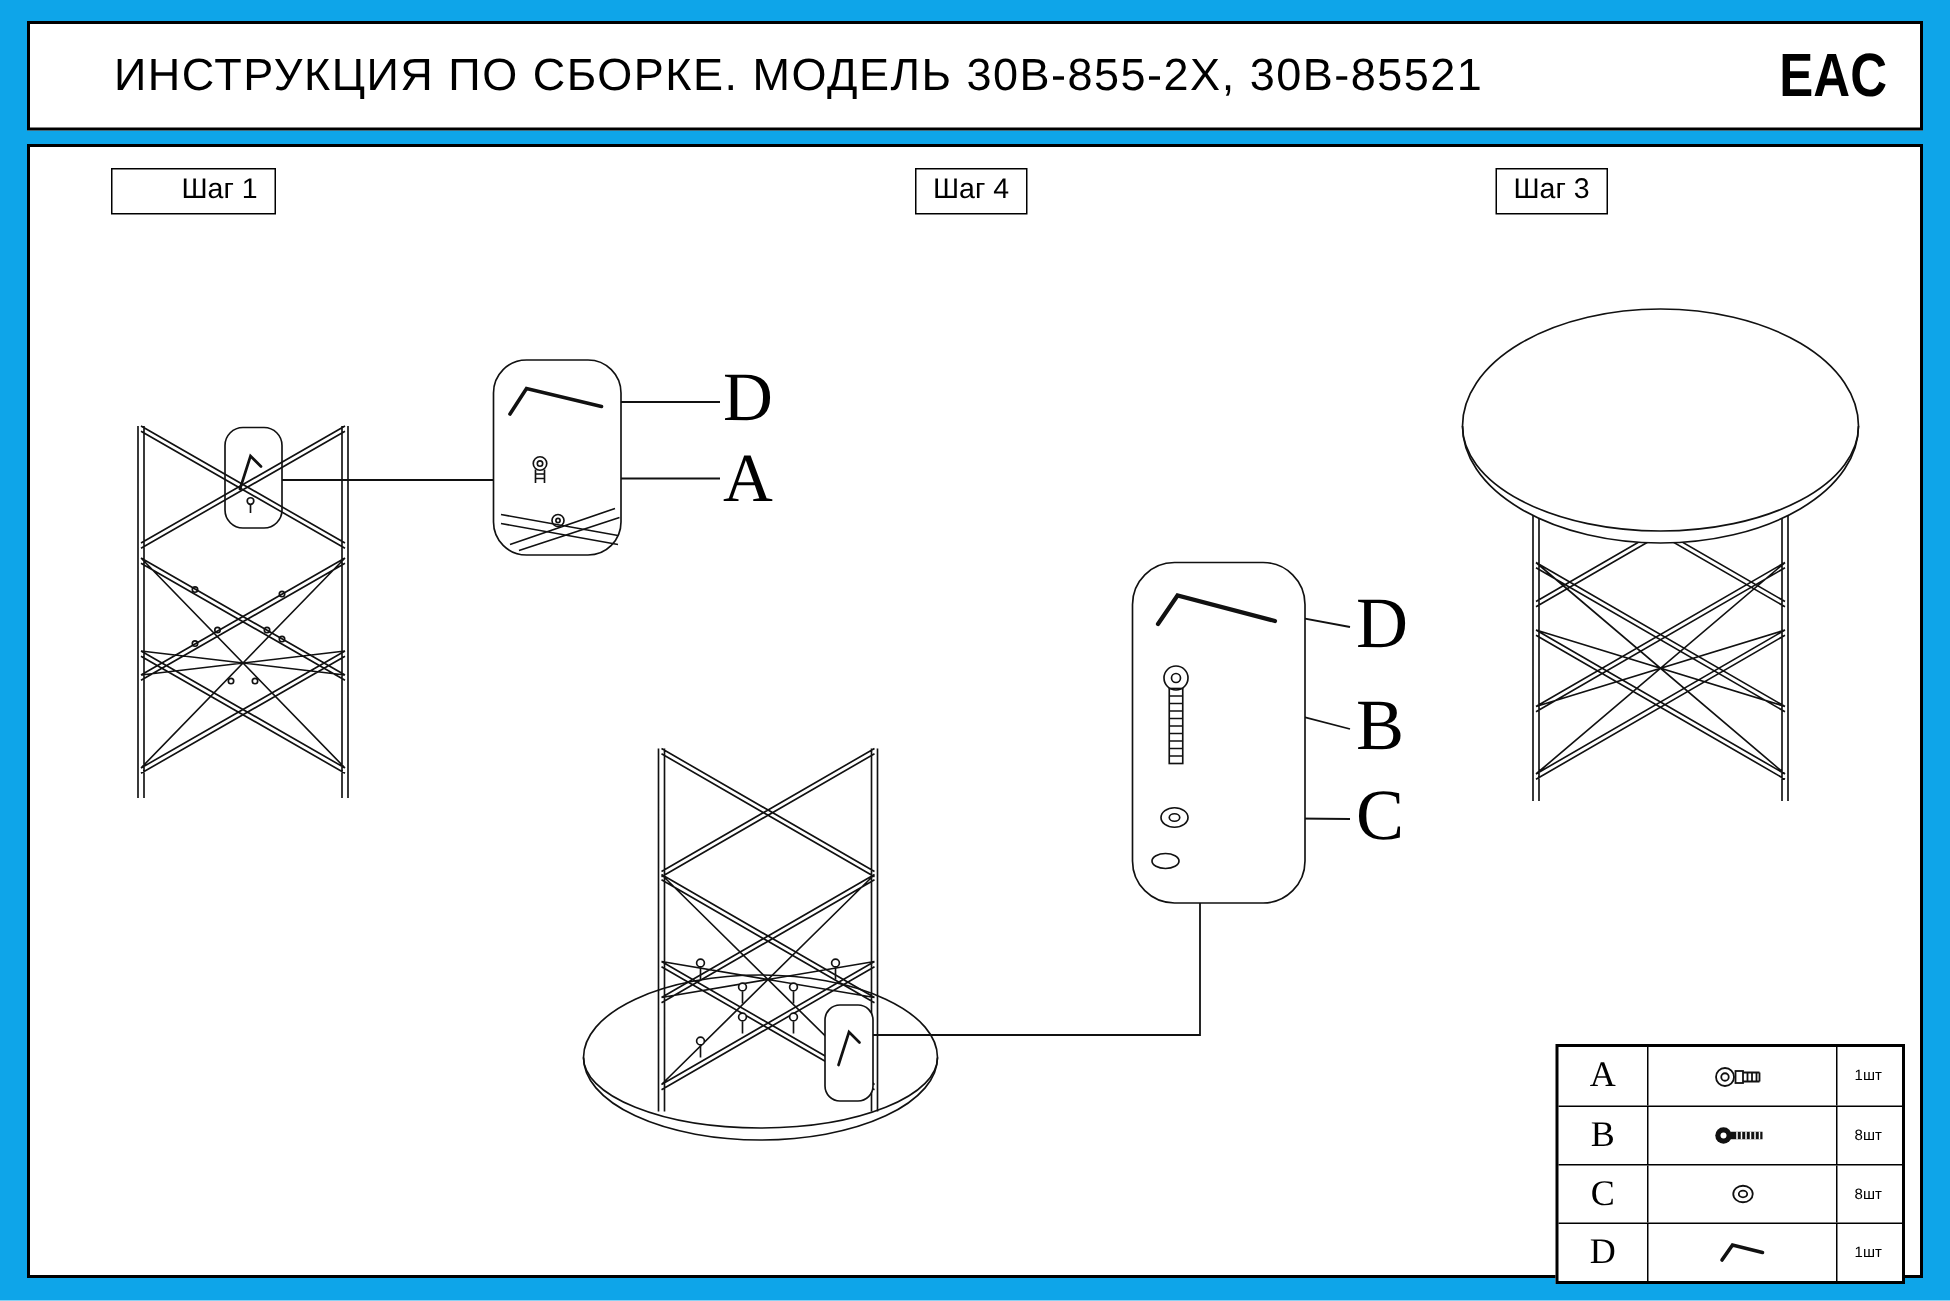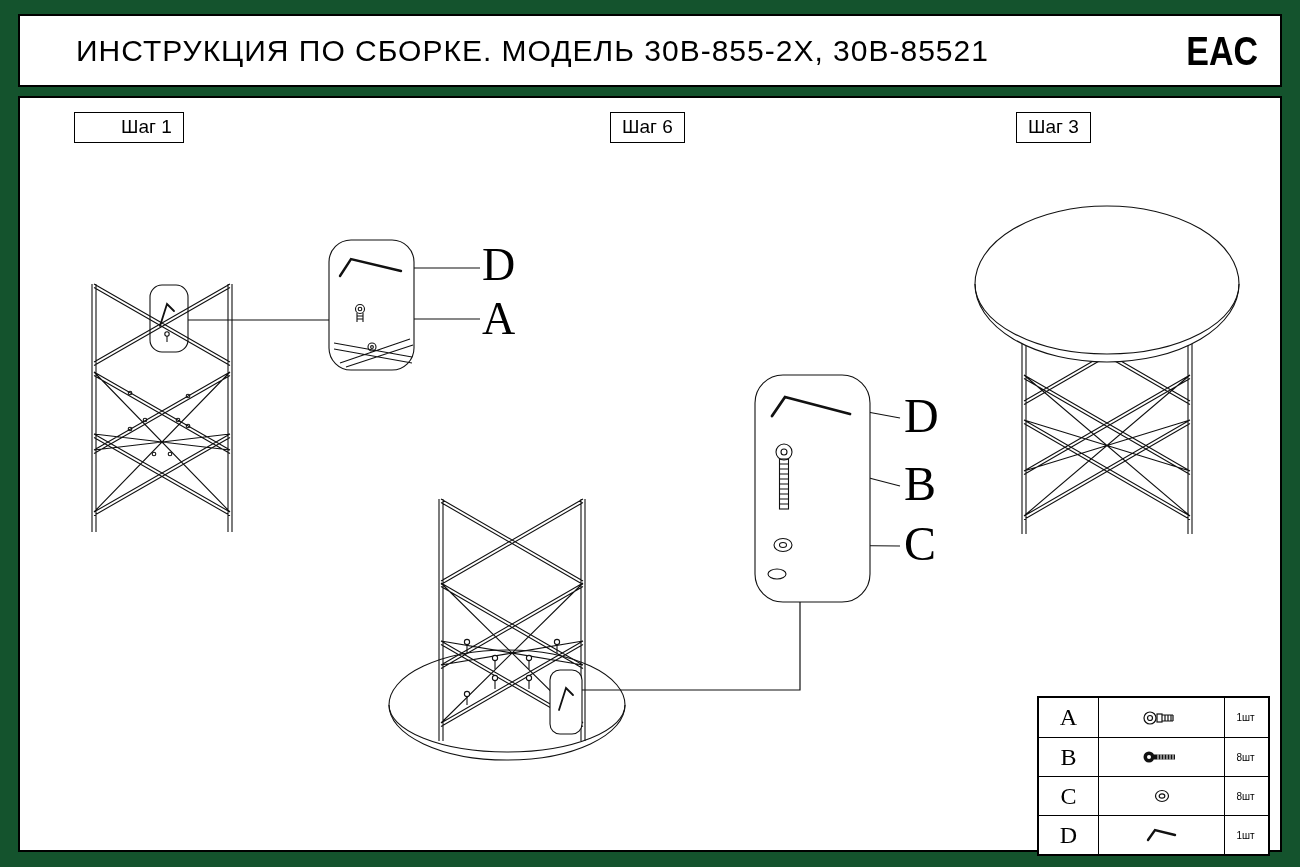--- a/index.html
+++ b/index.html
@@ -2,21 +2,21 @@
 <html><head>
 <meta charset="utf-8">
 <style>
   * { margin:0; padding:0; box-sizing:border-box; }
   html,body { background:#fff; }
   body {
     width:1300px; height:867px;
     font-family:"Liberation Sans", sans-serif;
     color:#000; position:relative; overflow:hidden;
   }
-  .page { position:absolute; left:0; top:0; width:1300px; height:867px; background:#14532d; }
+  .page { position:absolute; left:0; top:0; width:1300px; height:867px; background:#0ea5e9; }
 
   .header-box {
     position:absolute; left:18px; top:14px; width:1264px; height:73px;
     border:2px solid #000; background:#fff;
     display:flex; align-items:center;
   }
   .title {
     margin-left:56px; font-size:30px; letter-spacing:1px; white-space:nowrap;
   }
   .eac {
@@ -30,21 +30,21 @@
     border:2px solid #000; background:#fff;
   }
   .drawing { position:absolute; left:0; top:0; }
 
   .step-label {
     position:absolute; border:1.5px solid #000; background:#fff;
     font-size:19px; padding:2px 11px; line-height:1.3; z-index:3;
   }
   .step-1 { left:54px;  top:14px;padding-left:46px; }
   .step-2 { left:590px; top:14px; }
-  .step-3 { left:977px; top:14px;margin-left:19px; }
+  .step-3 { left:977px; top:14px; }
 
   .callout-letter {
     position:absolute; font-family:"Liberation Serif", serif;
     font-size:46px; line-height:1; z-index:3;
   }
   .ltr-d1 { left:462px; top:144px; }
   .ltr-a1 { left:462px; top:198px; }
   .ltr-d2 { left:884px; top:294px; font-size:48px; }
   .ltr-b2 { left:884px; top:362px; font-size:48px; }
   .ltr-c2 { left:884px; top:422px; font-size:48px; }
@@ -68,21 +68,21 @@
 <div class="page">
 
   <div class="header-box">
     <div class="title">ИНСТРУКЦИЯ ПО СБОРКЕ. МОДЕЛЬ 30В-855-2Х, 30В-85521</div>
     <div class="eac">EAC</div>
   </div>
 
   <div class="content-box">
 
     <div class="step-label step-1">Шаг 1</div>
-    <div class="step-label step-2">Шаг 6</div>
+    <div class="step-label step-2">Шаг 4</div>
     <div class="step-label step-3">Шаг 3</div>
 
     <div class="callout-letter ltr-d1">D</div>
     <div class="callout-letter ltr-a1">A</div>
     <div class="callout-letter ltr-d2">D</div>
     <div class="callout-letter ltr-b2">B</div>
     <div class="callout-letter ltr-c2">C</div>
 
     <svg class="drawing" width="1260" height="752" viewBox="0 0 1260 752">
       <g stroke="#111" stroke-width="1.1" fill="none">

